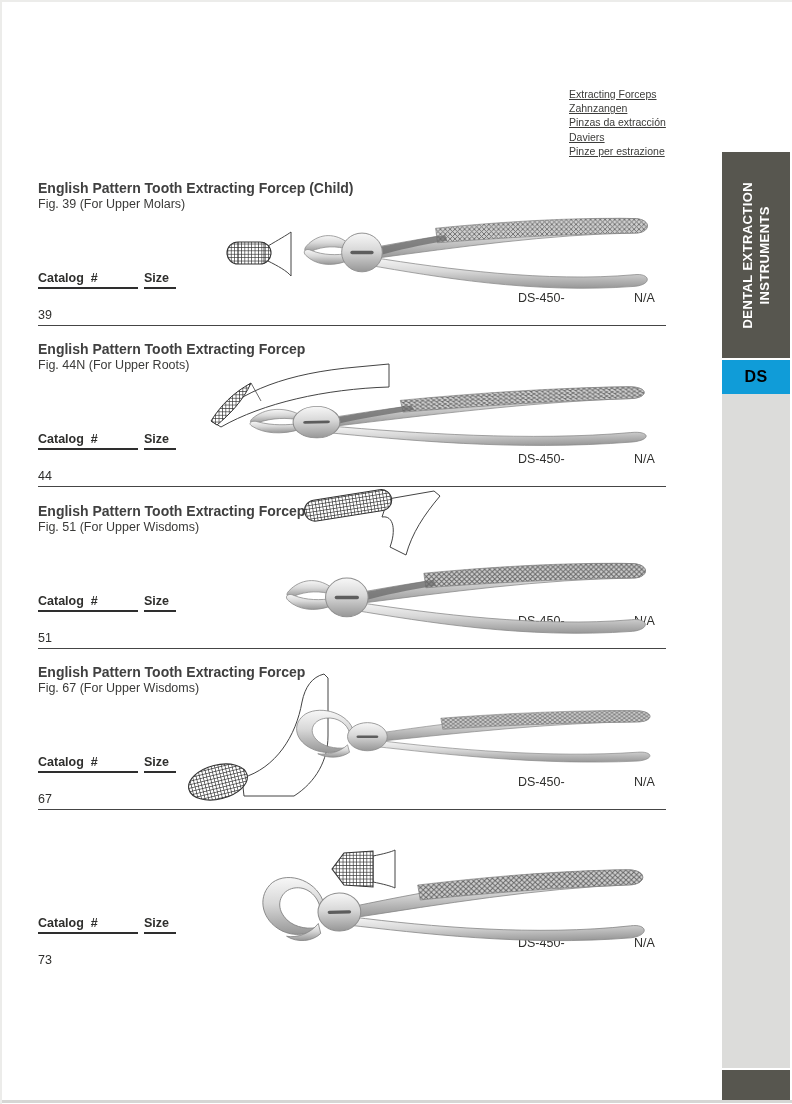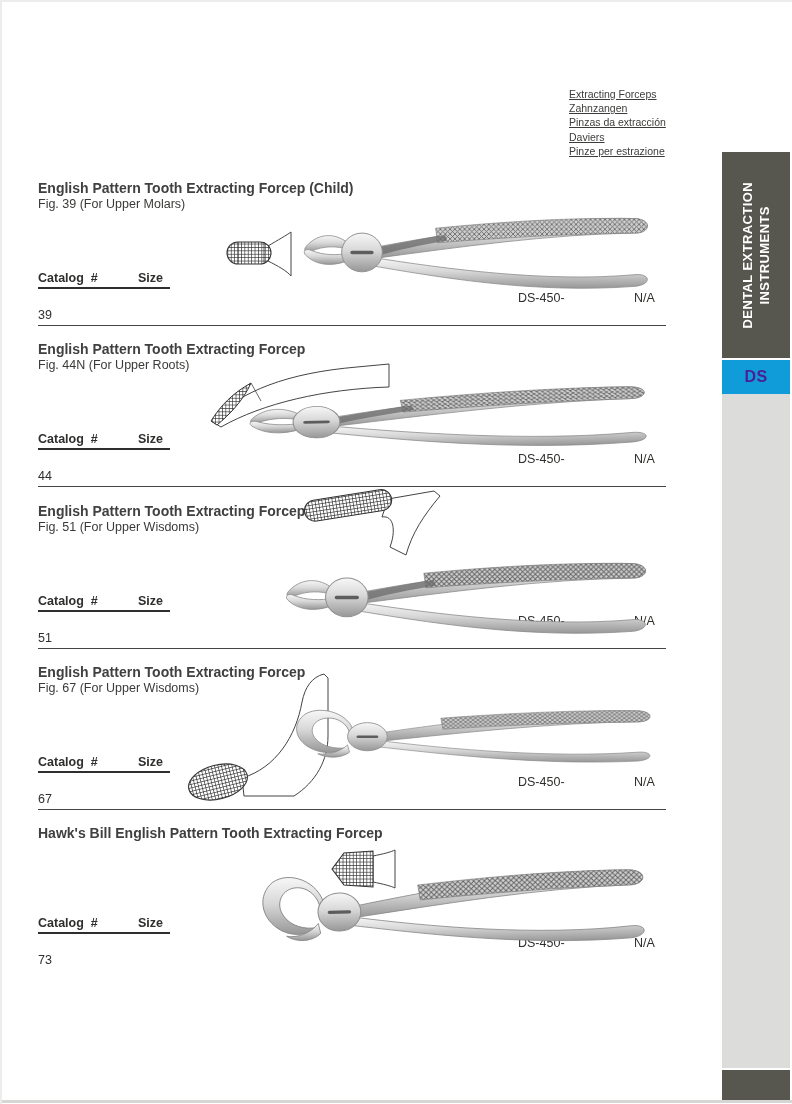--- a/index.html
+++ b/index.html
@@ -20,32 +20,32 @@
   .side-dark  { position:absolute; left:720px; top:150px;  width:68px; height:206px; background:#57564f; display:flex; align-items:center; justify-content:center; }
   .side-blue  { position:absolute; left:720px; top:358px;  width:68px; height:34px;  background:#109cd8; display:flex; align-items:center; justify-content:center; }
   .side-light { position:absolute; left:720px; top:392px;  width:68px; height:674px; background:#dcdcda; }
   .side-dark2 { position:absolute; left:720px; top:1068px; width:68px; height:30px;  background:#57564f; }
   .bottom-line{ position:absolute; left:0; top:1098px; width:792px; height:3px; background:#d6d6d4; }
   .vtext {
     writing-mode:vertical-rl; transform:rotate(180deg);
     white-space:pre-line; text-align:center;
     color:#fff; font-weight:bold; font-size:13px; line-height:17px; letter-spacing:0.4px;
   }
-  .ds-tab { color:#4c1d95; font-weight:bold; font-size:16px; letter-spacing:0.5px; }
+  .ds-tab { color:#000000; font-weight:bold; font-size:16px; letter-spacing:0.5px; }
 
   
   .product { position:absolute; left:36px; width:628px; height:150px; }
   .p1 { top:177px; } .p2 { top:338px; } .p3 { top:500px; } .p4 { top:661px; } .p5 { top:822px; }
   .product h2 { font-size:14px; font-weight:bold; color:#404040; line-height:18px; }
   .product .fig { font-size:12.5px; color:#3a3a38; }
 
   .cat-table { position:absolute; top:92px; left:0; width:628px; font-size:12.5px; }
   .row { display:flex; }
   .col-cat { width:100px; }
-  .col-size { width:32px; margin-left:0; }
+  .col-size { width:32px; margin-left:6px; }
   .hd .col-cat, .hd .col-size { font-weight:bold; padding-bottom:2px; border-bottom:2px solid #2e2e2e; white-space:pre; }
   .vals { margin-top:2px;justify-content:flex-end; }
   .vals .col-size { margin-left:16px; }
   .numrow { margin-top:1px; padding-top:2px; padding-bottom:3px; width:628px; }
   .numrow.rule { border-bottom:1.2px solid #454545; }
 
   
   .fig-art, .fig-photo { position:absolute; }
   svg { display:block; }
 </style>
@@ -221,21 +221,20 @@
       </g>
     </svg>
   </div>
   <div class="fig-photo" style="left:290px; top:694px;">
     <svg width="377" height="74" viewBox="0 0 380 100" preserveAspectRatio="none">
         <use href="#fo"></use>
       </svg>
   </div>
 
   <div class="product p5">
-    <h2>Hawk's Bill English Pattern Tooth Extracting Forcep</h2>
     <div class="cat-table">
       <div class="row hd">
         <div class="col-cat">Catalog  #</div>
         <div class="col-size">Size</div>
       </div>
       <div class="row vals">
         <div class="col-cat">DS-450-</div>
         <div class="col-size">N/A</div>
       </div>
       <div class="numrow">73</div>

